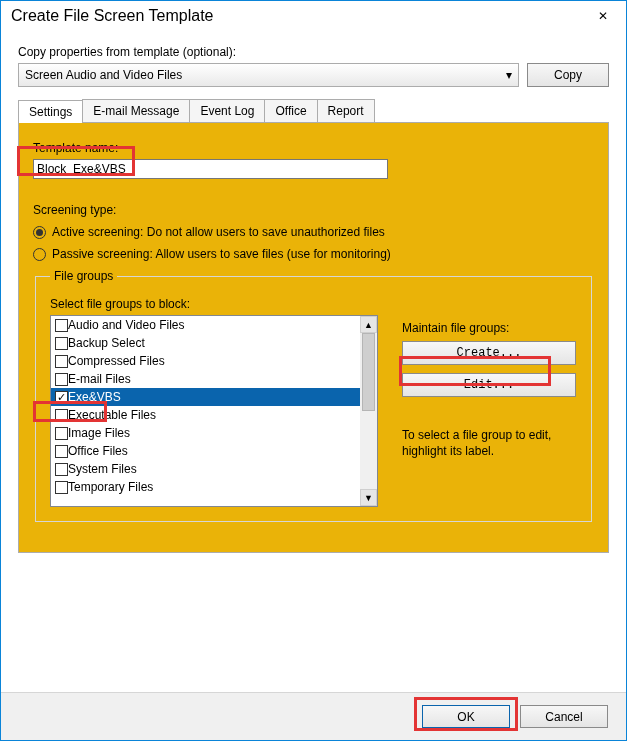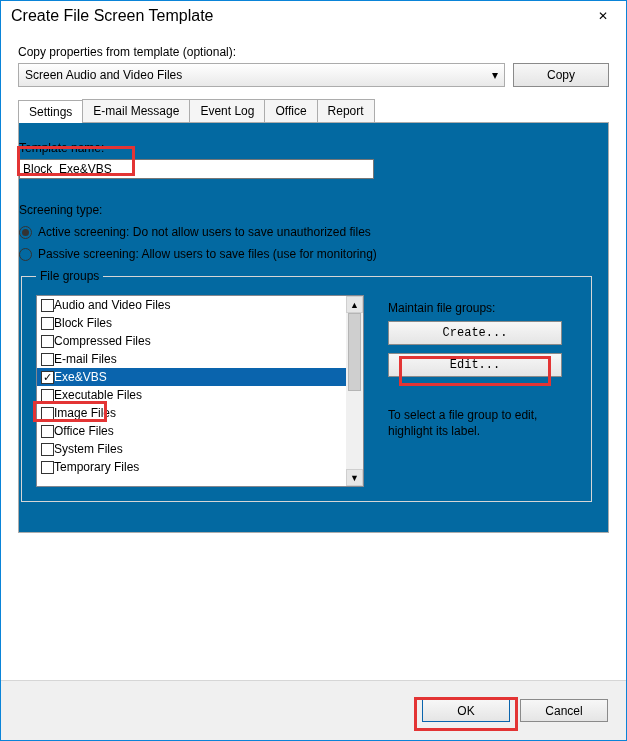--- a/index.html
+++ b/index.html
@@ -5,47 +5,47 @@
 * { box-sizing: border-box; font-family: "Segoe UI", Tahoma, sans-serif; font-size: 12px; }
 body { margin: 0; background: #fff; width: 627px; height: 741px; border: 1px solid #0a84d8; position: relative; }
 .titlebar { display: flex; align-items: center; justify-content: space-between; height: 30px; padding: 0 0 0 10px; }
 .titlebar .title { font-size: 16px; }
 .titlebar .close { width: 46px; height: 30px; display: flex; align-items: center; justify-content: center; cursor: pointer; }
 .content { padding: 8px 17px 0 17px; }
 .label { margin: 6px 0 4px; }
 .row { display: flex; gap: 8px; align-items: center; }
 .dropdown { flex: 1; height: 24px; border: 1px solid #acacac; background: linear-gradient(#fff,#e9e9e9); display: flex; align-items: center; padding: 0 6px; position: relative; }
 .dropdown .chev { position: absolute; right: 6px; }
-.btn { height: 24px; width: 96px; border: 1px solid #8a8a8a; background: linear-gradient(#f7f7f7,#e5e5e5); cursor: pointer; }
+.btn { height: 24px; width: 82px; border: 1px solid #8a8a8a; background: linear-gradient(#f7f7f7,#e5e5e5); cursor: pointer; }
 .tabs { display: flex; border-bottom: 1px solid #acacac; margin-top: 12px; align-items: flex-end; }
 .tab { padding: 4px 10px; border: 1px solid #acacac; border-bottom: none; margin-right: -1px; background: #fff; cursor: pointer; position: relative; }
 .tab.active { background: #fff; top: 1px; }
 .tab:not(.active){ background:#f5f5f5; }
-.tabpanel { border: 1px solid #acacac; border-top: none; padding: 12px 14px 30px 0; background: #0369a1; }
+.tabpanel { border: 1px solid #acacac; border-top: none; padding: 12px 14px 30px 14px; background: #eab308; }
 .input-text { width: 355px; height: 20px; border: 1px solid #767676; padding: 1px 3px; }
 .radio-row { display: flex; align-items: center; gap: 6px; margin: 8px 0; }
 .radio { width: 13px; height: 13px; border-radius: 50%; border: 1px solid #333; display: inline-flex; align-items: center; justify-content: center; }
 .radio.checked::after{ content:""; width:7px;height:7px;border-radius:50%; background:#333; }
 fieldset { border: 1px solid #d6d6d6; margin-top: 8px; padding: 8px 14px 14px 14px; }
 legend { padding: 0 4px; }
 .fg-body { display: flex; gap: 24px; margin-top: 4px; }
 .listwrap { position: relative; width: 328px; height: 192px; border: 1px solid #828790; background: #fff; overflow: hidden; }
 .list { position: absolute; inset: 0 17px 0 0; overflow: hidden; }
 .item { display: flex; align-items: center; height: 18px; padding: 0 4px; white-space: nowrap; }
 .item.selected { background: #0a64ad; color: #fff; }
 .chk { width: 13px; height: 13px; border: 1px solid #333; background: #fff; display: inline-flex; align-items: center; justify-content: center; color: #000; font-size: 11px; line-height: 1; }
 .item.selected .chk { background:#fff; color:#000; }
 .sb { position: absolute; right: 0; top: 0; width: 17px; height: 100%; background: #f0f0f0; display: flex; flex-direction: column; }
 .sb .arr { height: 17px; background: #e6e6e6; border: 1px solid #cfcfcf; display:flex;align-items:center;justify-content:center;font-size:9px; cursor:pointer;}
 .sb .track { flex:1; position: relative; }
 .sb .thumb { position:absolute; left:2px; right:2px; top:0; height:78px; background:#cfcfcf; border:1px solid #b5b5b5;}
 .rightcol { flex:1; }
 .wbtn { width: 174px; height: 24px; border: 1px solid #8a8a8a; background: linear-gradient(#f7f7f7,#e5e5e5); margin: 2px 0 6px; cursor:pointer;font-family:Liberation Mono, monospace; }
 .helptxt { margin-top: 24px; line-height: 1.35; }
-.footer { position: absolute; bottom: 0; left: 0; right: 0; height: 60px; border-top: 1px solid #d6d6d6; background: #f0f0f0; display: flex; align-items: center; justify-content: flex-end; gap: 10px; padding: 0 18px 0 0; }
+.footer { position: absolute; bottom: 0; left: 0; right: 0; height: 48px; border-top: 1px solid #d6d6d6; background: #f0f0f0; display: flex; align-items: center; justify-content: flex-end; gap: 10px; padding: 0 18px 0 0; }
 .fbtn { width: 88px; height: 23px; border:1px solid #8a8a8a; background: linear-gradient(#f7f7f7,#e5e5e5); cursor:pointer; }
 .fbtn.default { outline: 1px solid #0a64ad; outline-offset: -1px; }
 .hl { position:absolute; border: 3px solid #e33434; pointer-events:none; }
 .hl.a { left: 16px; top: 145px; width: 118px; height: 30px; }
 .hl.b { left: 32px; top: 400px; width: 74px; height: 21px; }
 .hl.c { left: 398px; top: 355px; width: 152px; height: 30px; }
 .hl.d { left: 413px; top: 696px; width: 104px; height: 34px; }
 </style>
 </head>
 <body>
@@ -84,30 +84,31 @@
       <span class="radio checked"></span>
       <span>Active screening: Do not allow users to save unauthorized files</span>
     </label>
     <label class="radio-row">
       <span class="radio"></span>
       <span>Passive screening: Allow users to save files (use for monitoring)</span>
     </label>
 
     <fieldset>
       <legend>File groups</legend>
+      <div class="label">Select file groups to block:</div>
       <div class="fg-body">
         <div class="listwrap">
           <div class="list" id="fg-list">
               <div class="item">
                 <span class="chk"></span>
                 <span>Audio and Video Files</span>
               </div>
               <div class="item">
                 <span class="chk"></span>
-                <span>Block Files</span>
+                <span>Backup Select</span>
               </div>
               <div class="item">
                 <span class="chk"></span>
                 <span>Compressed Files</span>
               </div>
               <div class="item">
                 <span class="chk"></span>
                 <span>E-mail Files</span>
               </div>
               <div class="item selected">

